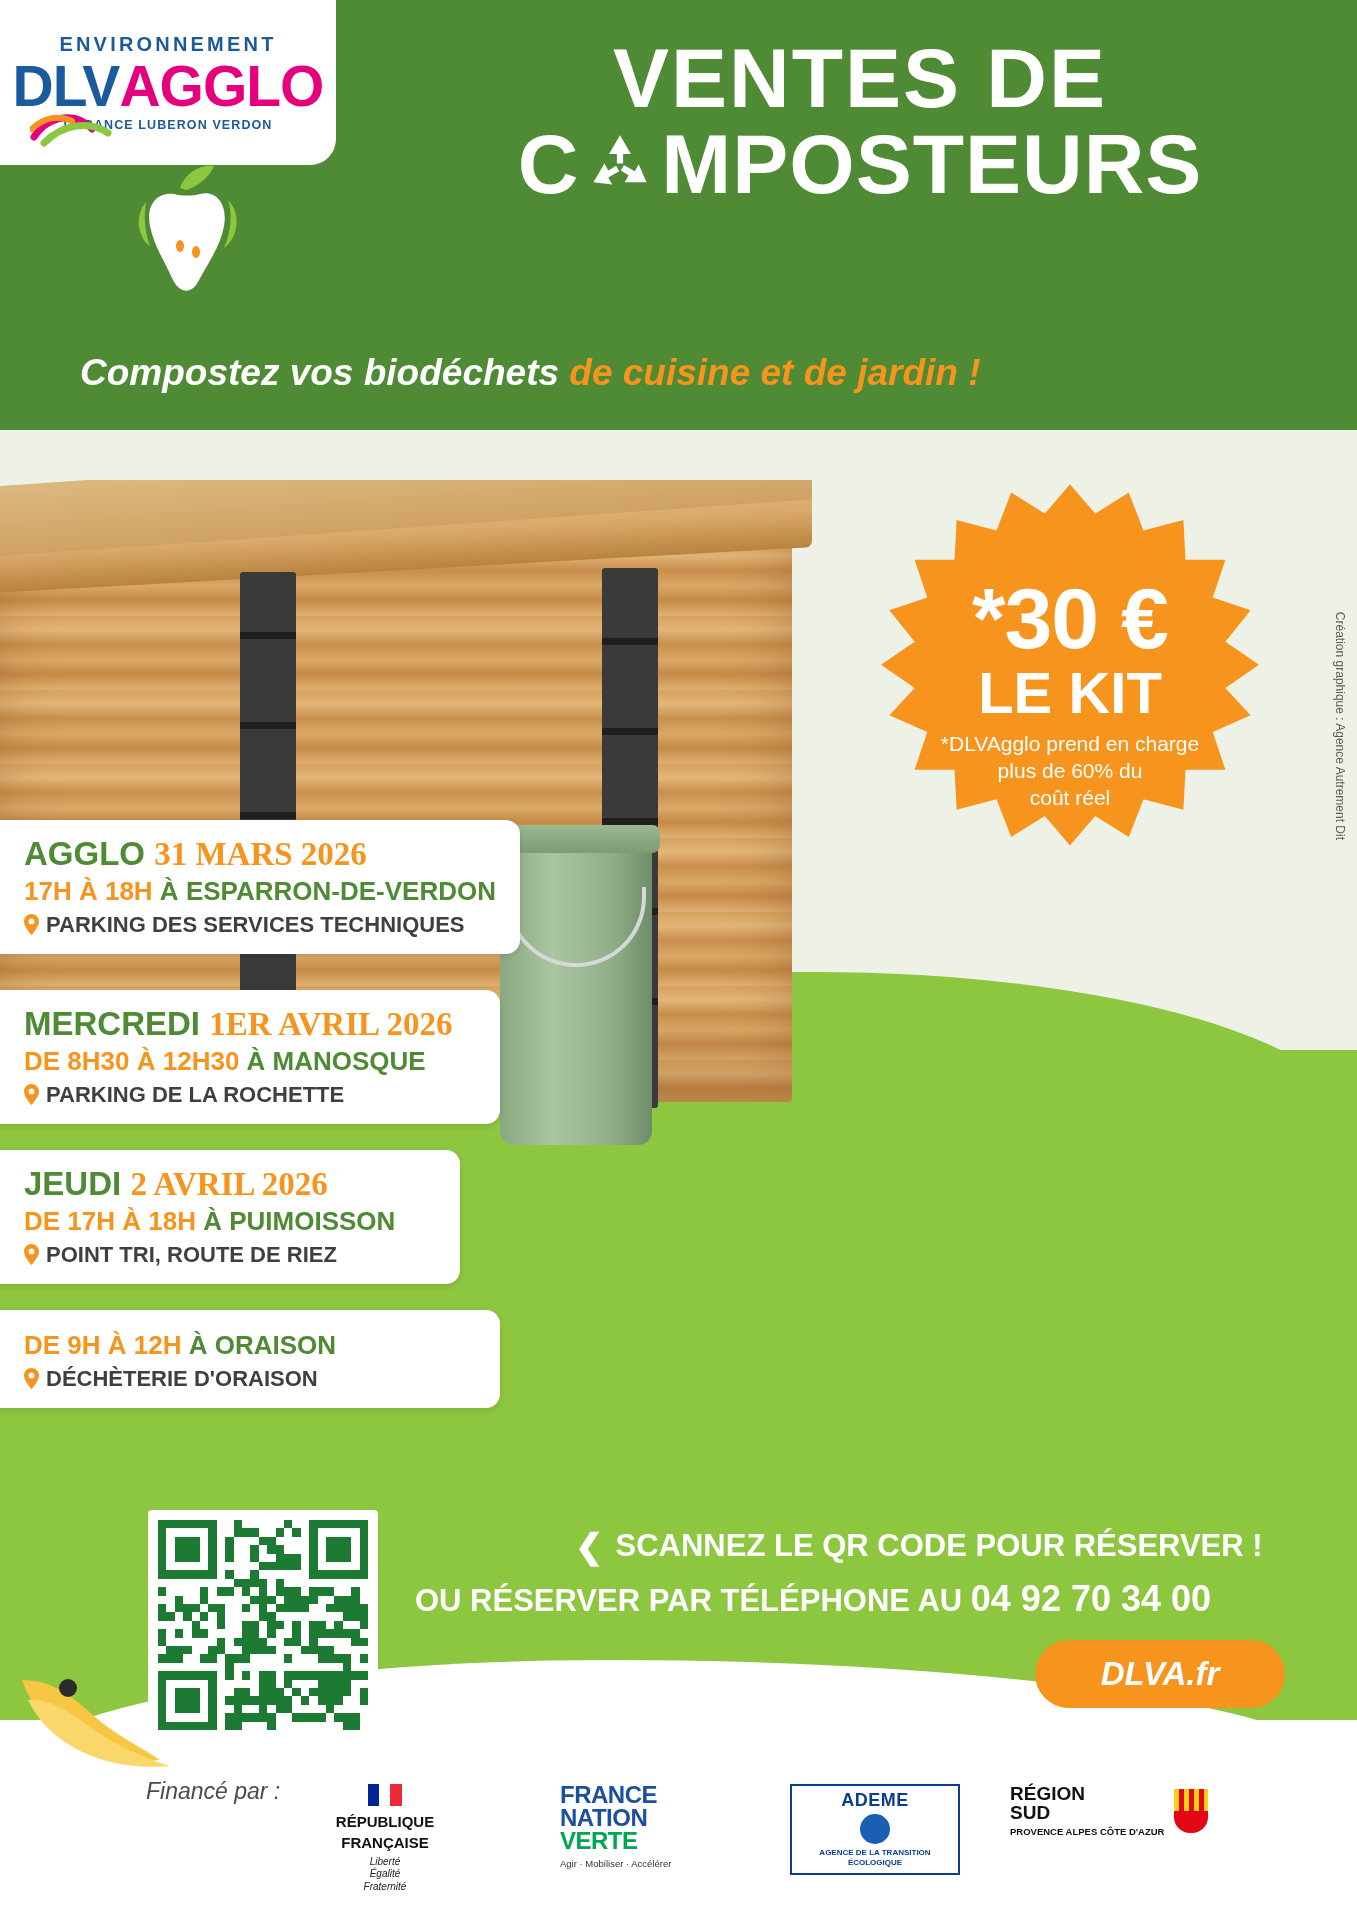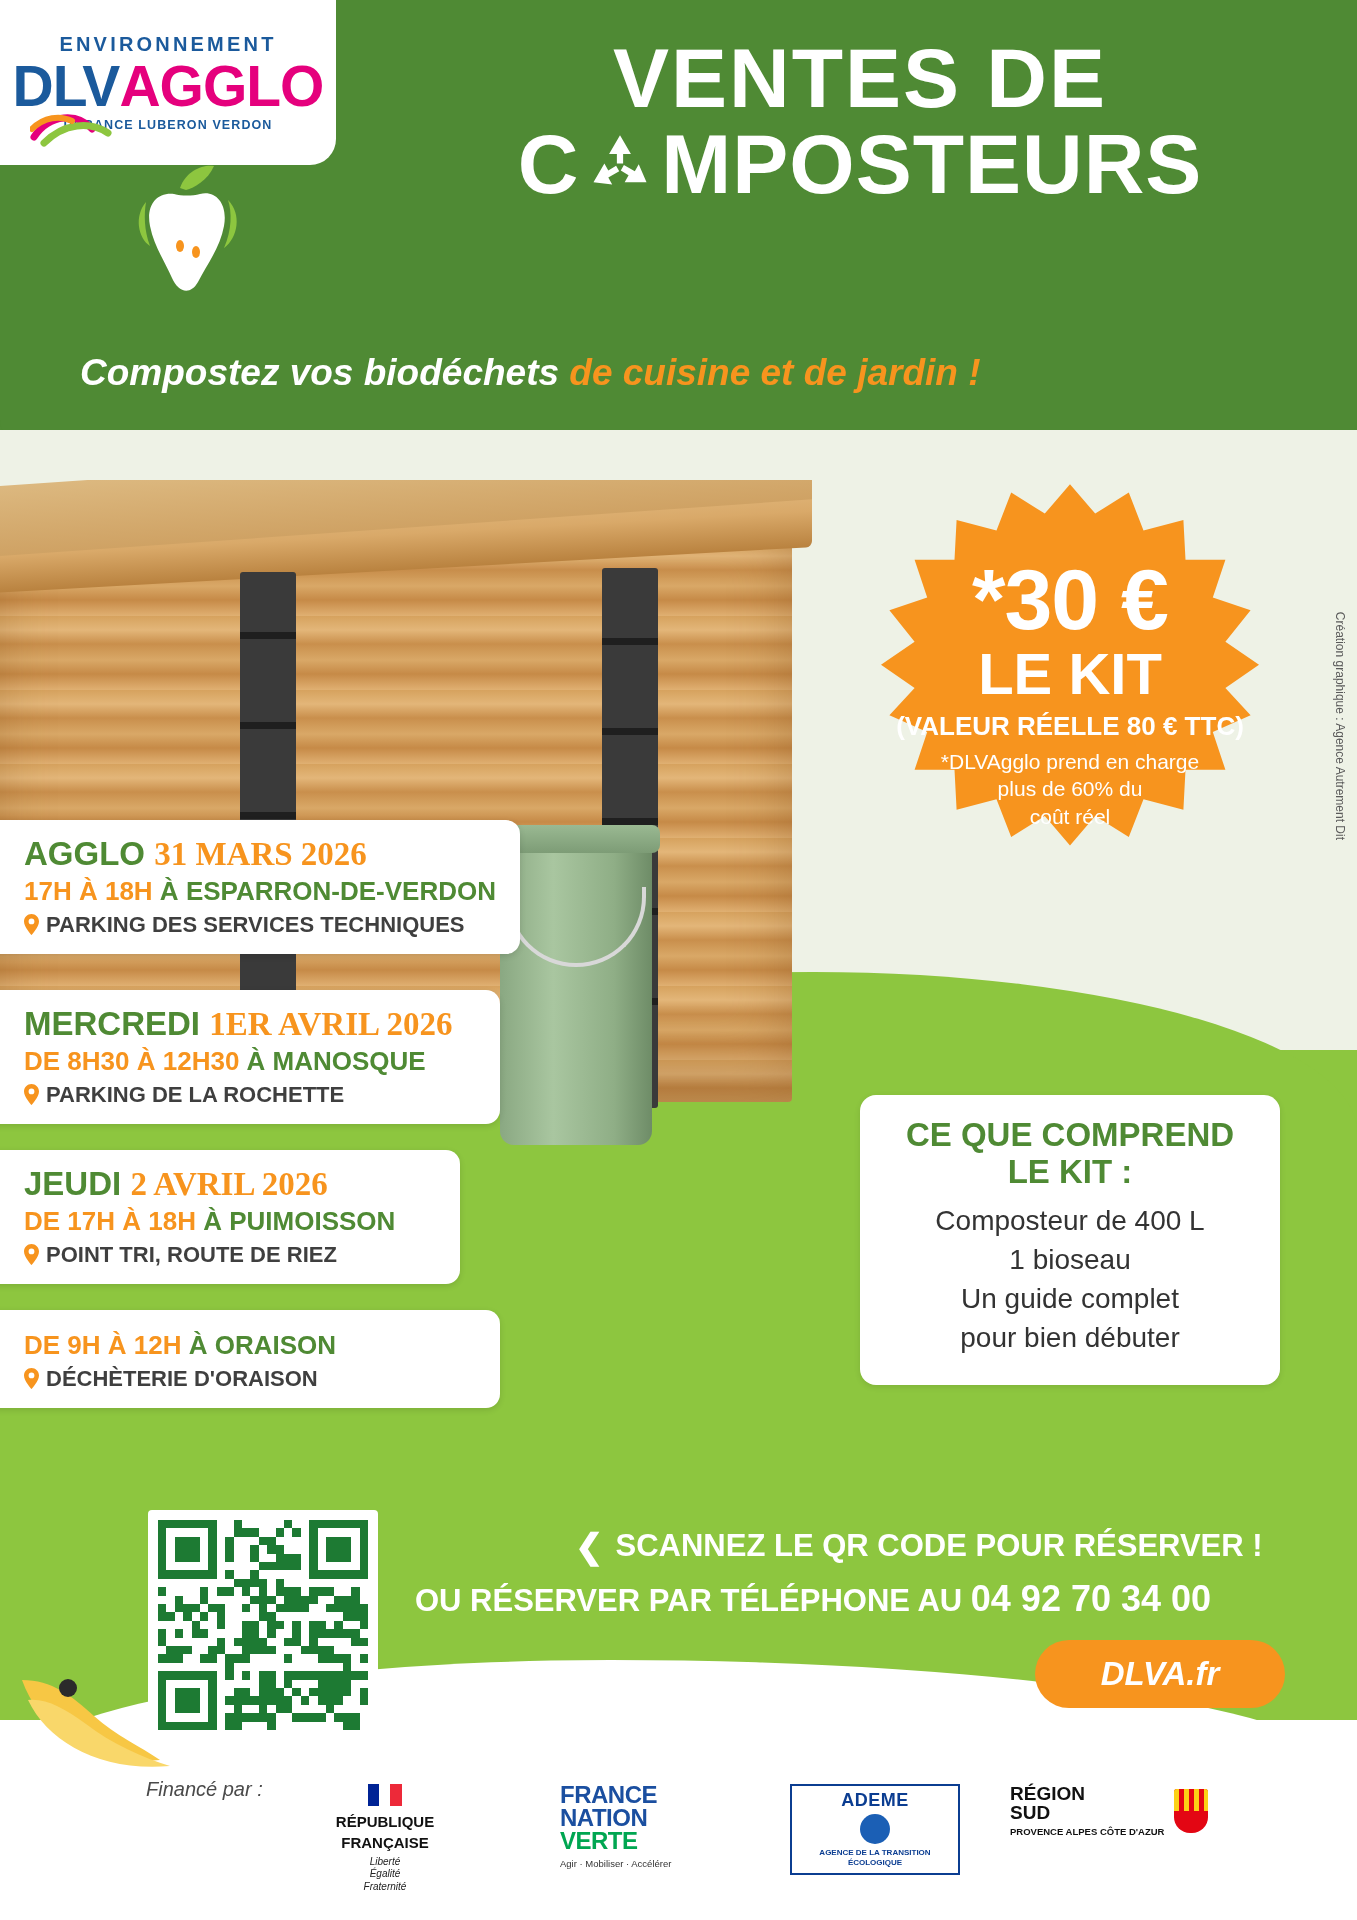--- a/index.html
+++ b/index.html
@@ -233,21 +233,21 @@
   
   .banana { position: absolute; left: 20px; top: 1640px; width: 170px; height: 140px; z-index: 5; }
 
   
   .footer {
     position: absolute; left: 0; bottom: 0; width: 100%; height: 170px; z-index: 7;
     display: flex; align-items: center;
   }
   .fin-par {
     position: absolute; left: 146px; top: 28px;
-    font-size: 20px; color: #4a4a4a; font-style: italic;
+    font-size: 23px; color: #4a4a4a; font-style: italic;
   }
   .f-logo { position: absolute; top: 34px; text-align: center; }
   .rf { left: 300px; width: 170px; }
   .rf .flag { display: inline-block; width: 34px; height: 22px;
     background: linear-gradient(90deg,#002395 33%,#ffffff 33% 66%,#ed2939 66%); }
   .rf .t1 { font-size: 15px; font-weight: bold; color: #111; line-height: 1.12; margin-top: 4px; }
   .rf .t2 { font-size: 10px; font-style: italic; color: #222; line-height: 1.25; margin-top: 4px; }
 
   .fnv { left: 560px; width: 180px; text-align: left; }
   .fnv .t { font-size: 24px; font-weight: bold; line-height: .95; letter-spacing: -.5px; }
@@ -359,21 +359,20 @@
     <svg viewBox="0 0 200 200">
       <path id="burst" fill="#f7941e" d="M100 2
         L112 16 L128 6 L135 24 L154 19 L155 38 L174 38 L168 56 L186 62 L174 77 L190 88 L174 99
         L186 112 L168 120 L174 138 L155 138 L154 157 L135 152 L128 170 L112 160 L100 174
         L88 160 L72 170 L65 152 L46 157 L45 138 L26 138 L32 120 L14 112 L26 99 L10 88 L26 77
         L14 62 L32 56 L26 38 L45 38 L46 19 L65 24 L72 6 L88 16 Z"></path>
     </svg>
     <div class="price-content">
       <div class="price-main">*30 €</div>
       <div class="price-kit">LE KIT</div>
-      <div class="price-value">(VALEUR RÉELLE 80 € TTC)</div>
       <div class="price-note">*DLVAgglo prend en charge</div>
       <div class="price-note" style="margin-top:0">plus de 60% du</div>
       <div class="price-note" style="margin-top:0">coût réel</div>
     </div>
   </div>
 
   <div class="date-card dc1">
     <div class="d-line1">
       <span class="g">AGGLO</span>
       <span class="o">31 MARS 2026</span>
@@ -434,28 +433,20 @@
       <span class="g">ORAISON</span>
     </div>
     <div class="d-line3">
       <svg class="pin" viewBox="0 0 15 21">
         <path d="M7.5 0C3.4 0 0 3.3 0 7.4 0 12.9 7.5 21 7.5 21S15 12.9 15 7.4C15 3.3 11.6 0 7.5 0zm0 10.3a2.9 2.9 0 1 1 0-5.8 2.9 2.9 0 0 1 0 5.8z" fill="#f7941e"></path>
       </svg>
       <span>DÉCHÈTERIE D'ORAISON</span>
     </div>
   </div>
 
-  <div class="kit-box">
-    <div class="kit-title">CE QUE COMPREND</div>
-    <div class="kit-title">LE KIT :</div>
-    <div class="kit-item first">Composteur de 400 L</div>
-    <div class="kit-item">1 bioseau</div>
-    <div class="kit-item">Un guide complet</div>
-    <div class="kit-item">pour bien débuter</div>
-  </div>
 
   <div class="credit">Création graphique : Agence Autrement Dit</div>
 
   <div class="qr-box">
     <div class="qr-grid" id="qr-grid">
         <i></i>
         <i></i>
         <i></i>
         <i></i>
         <i></i>

